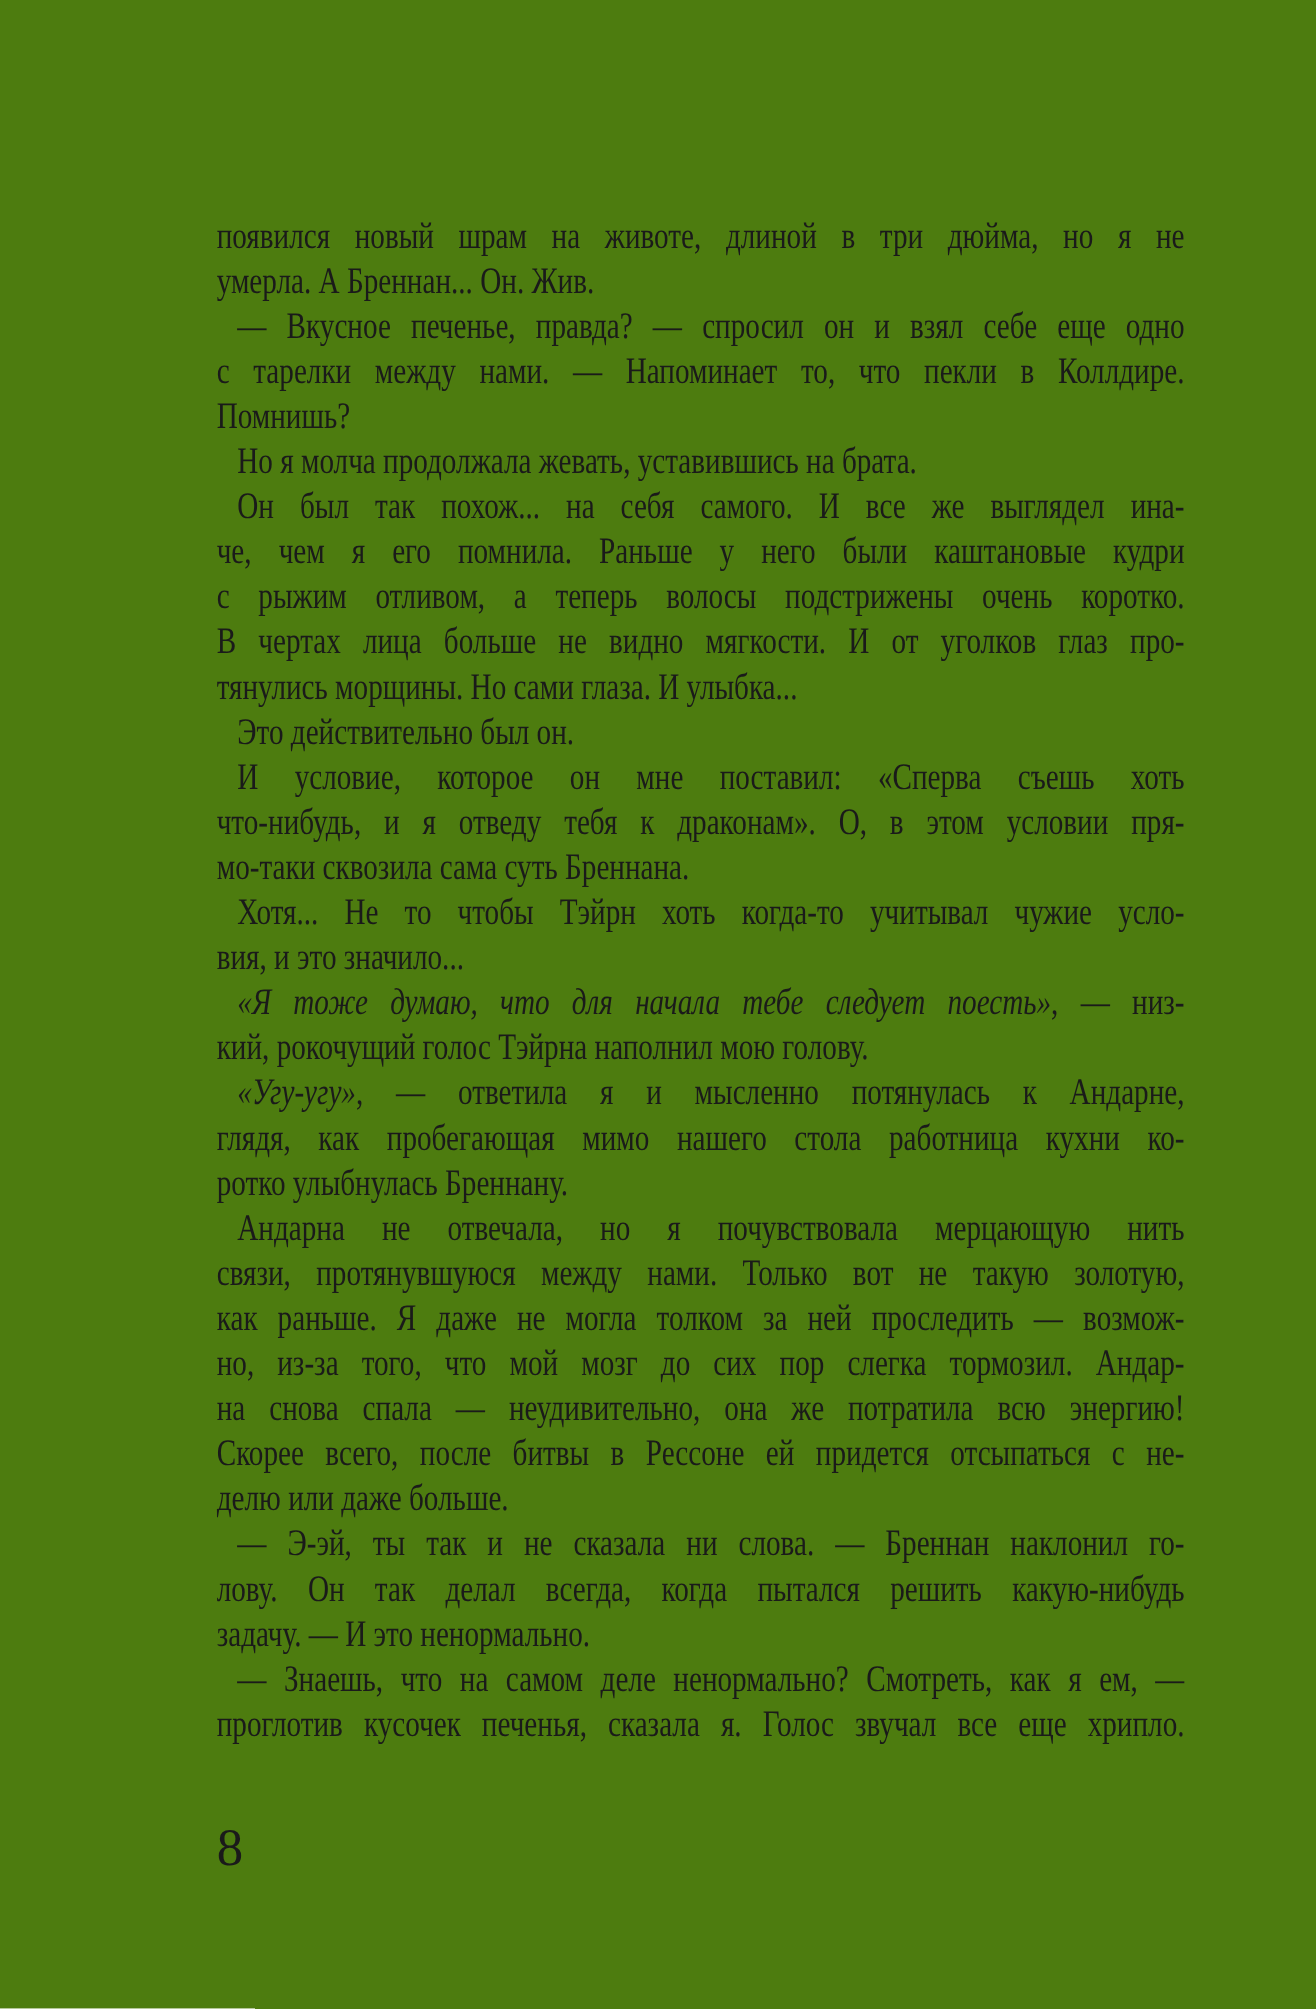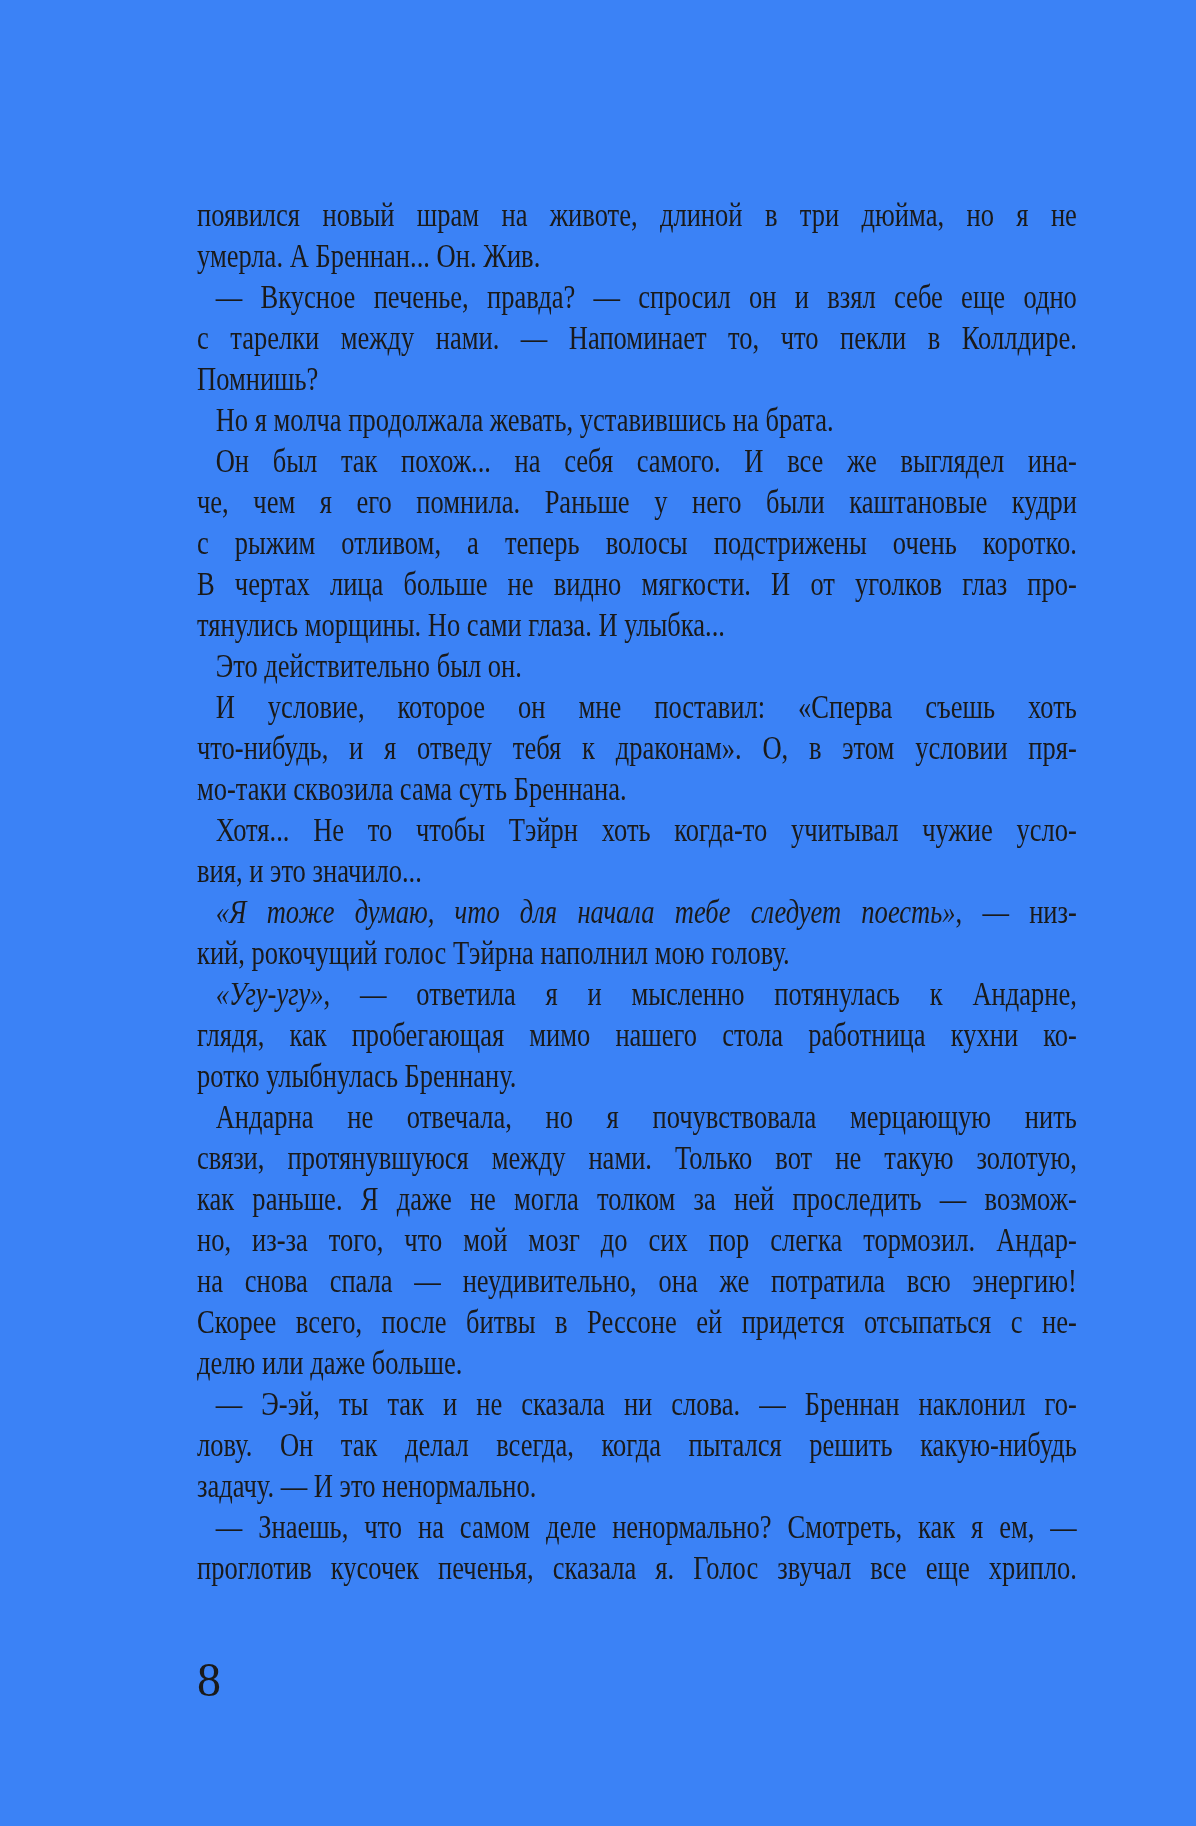--- a/index.html
+++ b/index.html
@@ -4,21 +4,21 @@
 <style>
   html, body {
     margin: 0;
     padding: 0;
     background: #ffffff;
   }
   .page {
     position: relative;
     width: 1196px;
     height: 1826px;
-    background: #3b82f6;
+    background: #4d7c0f;
     overflow: hidden;
     font-family: "Liberation Serif", "DejaVu Serif", serif;
     color: #1a1a1a;
   }
   
   .text-block {
     position: absolute;
     left: 197px;
     top: 194px;
     width: 1128px;

